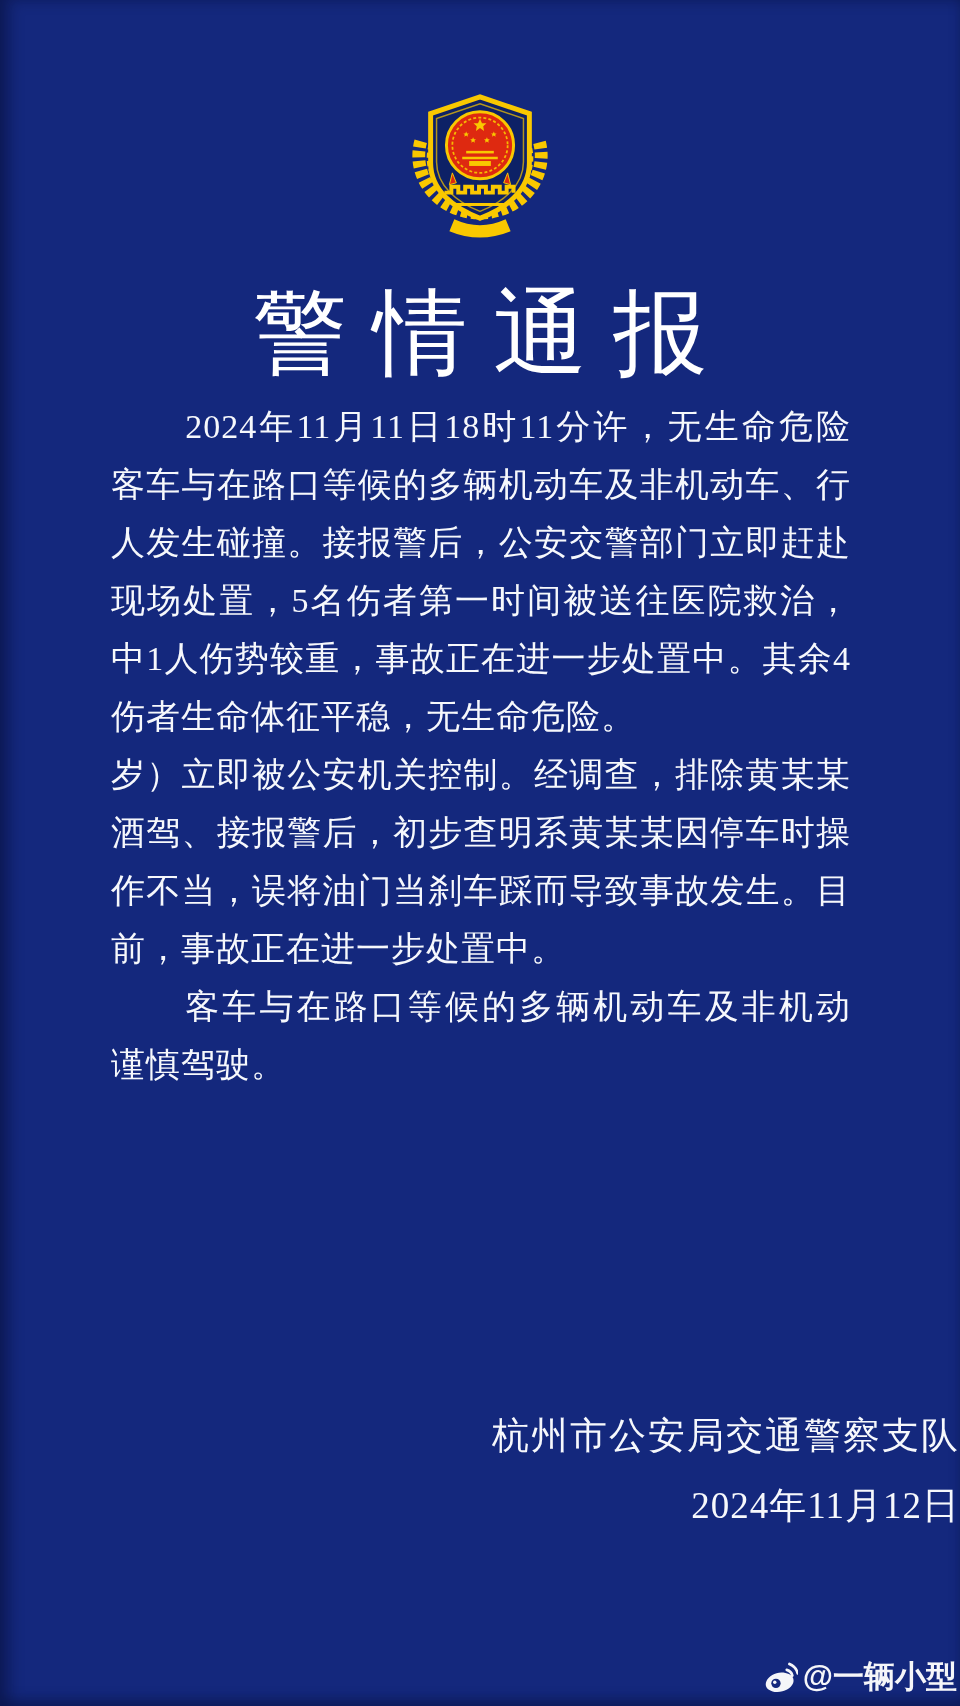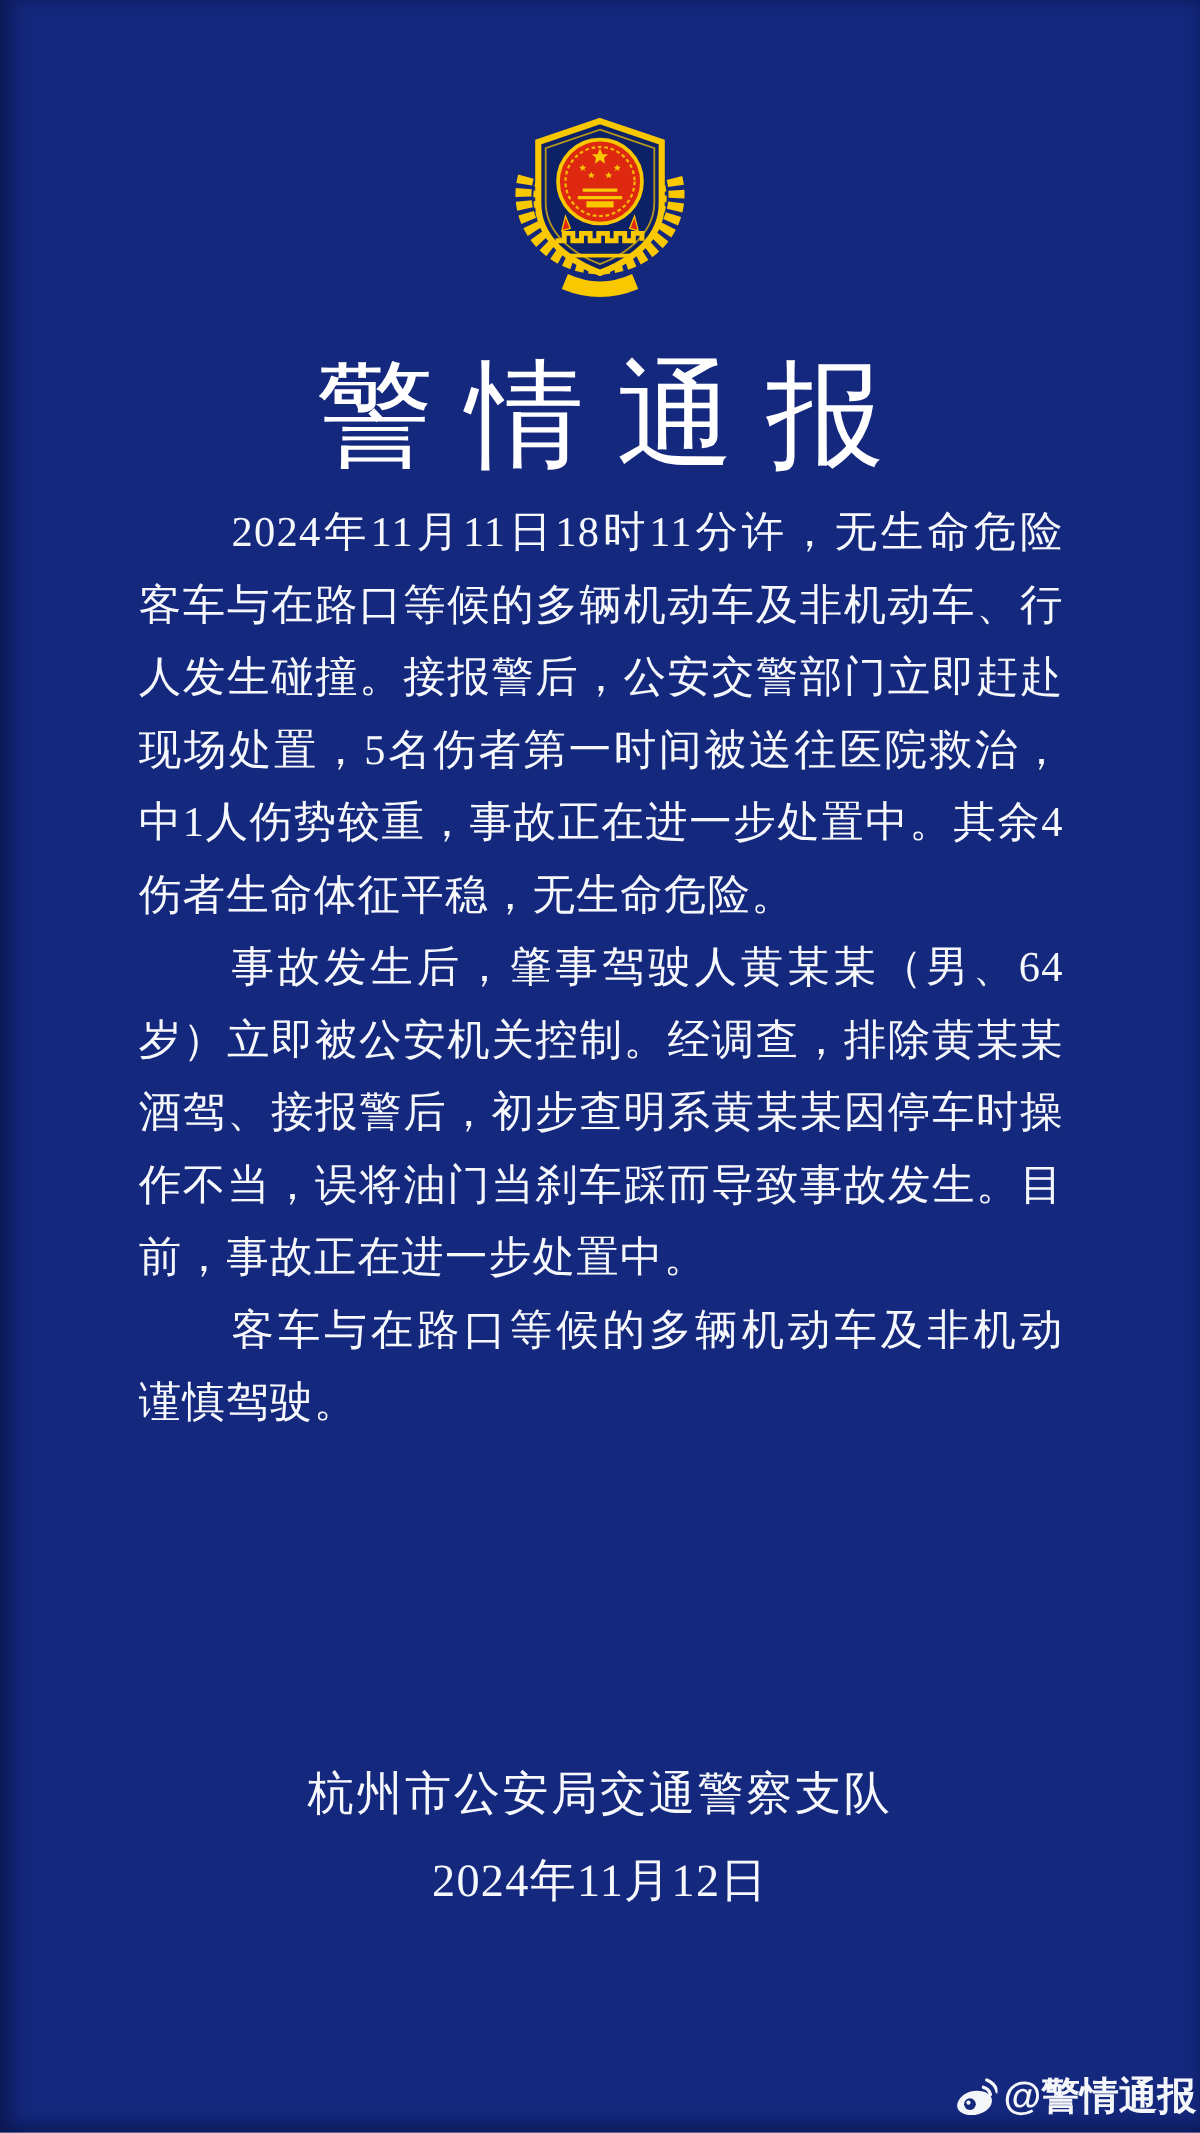--- a/index.html
+++ b/index.html
@@ -52,21 +52,21 @@
     height: 58px;
   }
   .body-line.para-end {
     text-align-last: left;
   }
   .signature {
     position: absolute;
     top: 1414px;
     left: 0;
     width: 100%;
-    text-align: center;
+    text-align: right;
     font-size: 37px;
   }
   .signature .issuer {
     line-height: 44px;
     margin-bottom: 26px;
     letter-spacing: 2px;
   }
   .signature .date {
     line-height: 44px;
     letter-spacing: 1px;
@@ -127,21 +127,20 @@
 
   <div class="title">警情通报</div>
 
   <div class="body-block">
       <div class="body-line">　　2024年11月11日18时11分许，无生命危险</div>
       <div class="body-line">客车与在路口等候的多辆机动车及非机动车、行</div>
       <div class="body-line">人发生碰撞。接报警后，公安交警部门立即赶赴</div>
       <div class="body-line">现场处置，5名伤者第一时间被送往医院救治，其</div>
       <div class="body-line">中1人伤势较重，事故正在进一步处置中。其余4名</div>
       <div class="body-line para-end">伤者生命体征平稳，无生命危险。</div>
-      <div class="body-line">　　事故发生后，肇事驾驶人黄某某（男、64</div>
       <div class="body-line">岁）立即被公安机关控制。经调查，排除黄某某</div>
       <div class="body-line">酒驾、接报警后，初步查明系黄某某因停车时操</div>
       <div class="body-line">作不当，误将油门当刹车踩而导致事故发生。目</div>
       <div class="body-line para-end">前，事故正在进一步处置中。</div>
       <div class="body-line">　　客车与在路口等候的多辆机动车及非机动车、</div>
       <div class="body-line para-end">谨慎驾驶。</div>
     </div>
 
   <div class="signature">
     <div class="issuer">杭州市公安局交通警察支队</div>
@@ -149,16 +148,16 @@
   </div>
 
   <div class="watermark">
     <svg width="36" height="33" viewBox="0 0 40 36">
       <path d="M26,13 c-9,-2 -18,2.5 -21,9 c-2.8,6 1.5,11 9,12 c9,1.2 18,-3.2 20.5,-9.5 C36.5,18.5 33,14.5 26,13 Z" fill="#ffffff"></path>
       <circle cx="15.5" cy="24.5" r="5.2" fill="#14287d"></circle>
       <circle cx="14.2" cy="23.2" r="1.9" fill="#ffffff"></circle>
       <path d="M27.5,9.5 a8.5,8.5 0 0 1 6.2,6.4" fill="none" stroke="#ffffff" stroke-width="3" stroke-linecap="round"></path>
       <path d="M30.5,3 a15.5,15.5 0 0 1 9.2,10.4" fill="none" stroke="#ffffff" stroke-width="3" stroke-linecap="round"></path>
     </svg>
-    <span>@警情通报</span>
+    <span>@一辆小型</span>
   </div>
 
 </div>
 
 </body></html>

